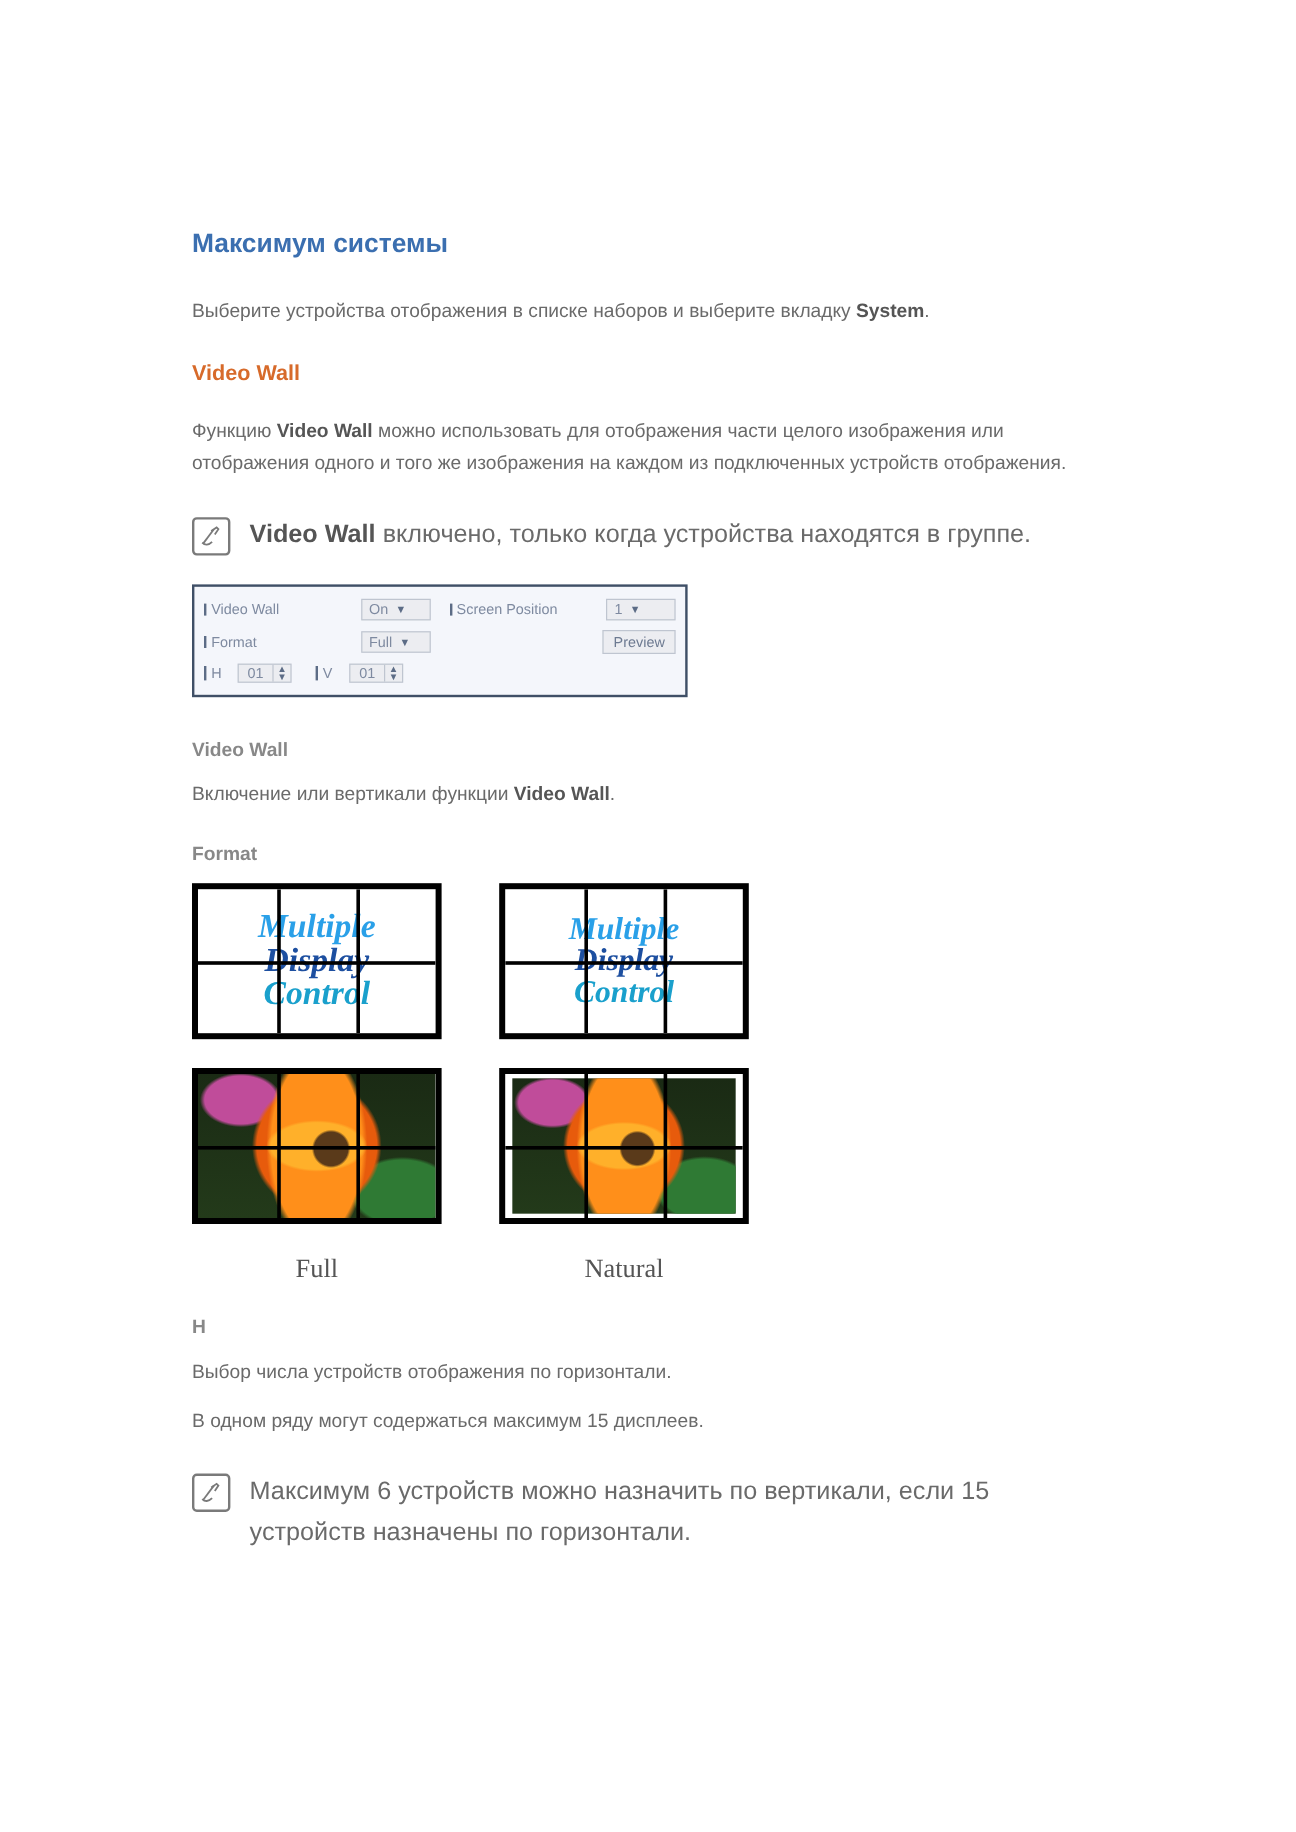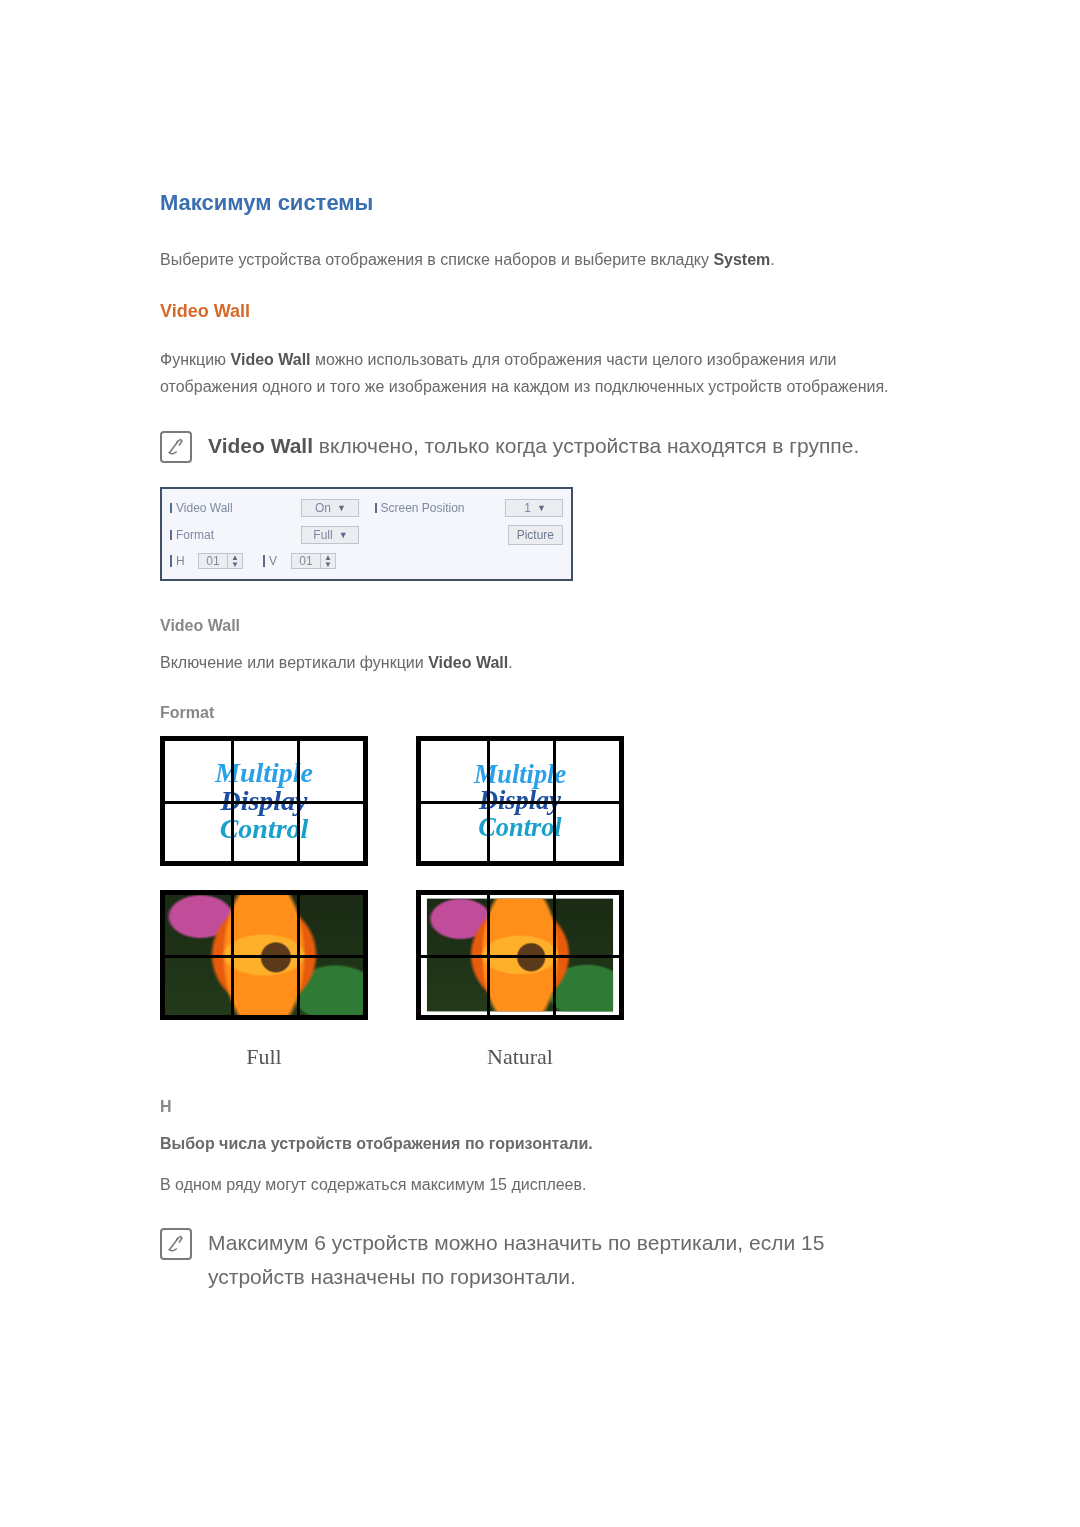--- a/index.html
+++ b/index.html
@@ -113,21 +113,21 @@
   .field-label::before {
     content: "";
     position: absolute;
     left: 0; top: 2px; bottom: 2px;
     width: 2px;
     background: #5c6c86;
   }
   .dropdown {
     display: inline-flex;
     align-items: center;
-    justify-content: center;
+    justify-content: flex-start;
     background: #ecedf1;
     border: 1px solid #bfc5d0;
     padding: 1px 4px 1px 6px;
     min-width: 46px;
     color: #7e8aa0;
     font-size: 12px;
   }
   .dropdown .caret {
     margin-left: 6px;
     font-size: 9px;
@@ -303,21 +303,21 @@
 
       <div class="field-row">
         <span class="field-label">Format</span>
         <span class="dropdown">
           <span>Full</span>
           <span class="caret">▼</span>
         </span>
       </div>
 
       <div class="field-row" style="justify-content:flex-end;">
-        <span class="btn">Picture</span>
+        <span class="btn">Preview</span>
       </div>
 
       <div class="panel-row-b">
         <span class="hv-label">H</span>
         <span class="spinner">
           <span class="val">01</span>
           <span class="stepper">
               <span>▲</span>
               <span>▼</span>
             </span>
@@ -378,21 +378,21 @@
         <div class="flower natural"></div>
         <div class="grid-v"></div>
           <div class="grid-v2"></div>
           <div class="grid-h"></div>
       </div>
       <div class="fig-caption">Natural</div>
     </div>
   </div>
 
   <div class="subsection-label">H</div>
-  <p class="body" style="margin-bottom:14px;font-weight:bold;">Выбор числа устройств отображения по горизонтали.</p>
+  <p class="body" style="margin-bottom:14px;">Выбор числа устройств отображения по горизонтали.</p>
   <p class="body">В одном ряду могут содержаться максимум 15 дисплеев.</p>
 
   <div class="note-row">
     <span class="note-icon">
       <svg width="18" height="18" viewBox="0 0 24 24" fill="none" stroke="currentColor" stroke-width="2">
         <path d="M3 20 L15 4"></path>
         <path d="M2 19 C5 22 9 22 13 18"></path>
         <path d="M12 6 L18 2 L20 4 L16 10"></path>
       </svg>
     </span>

